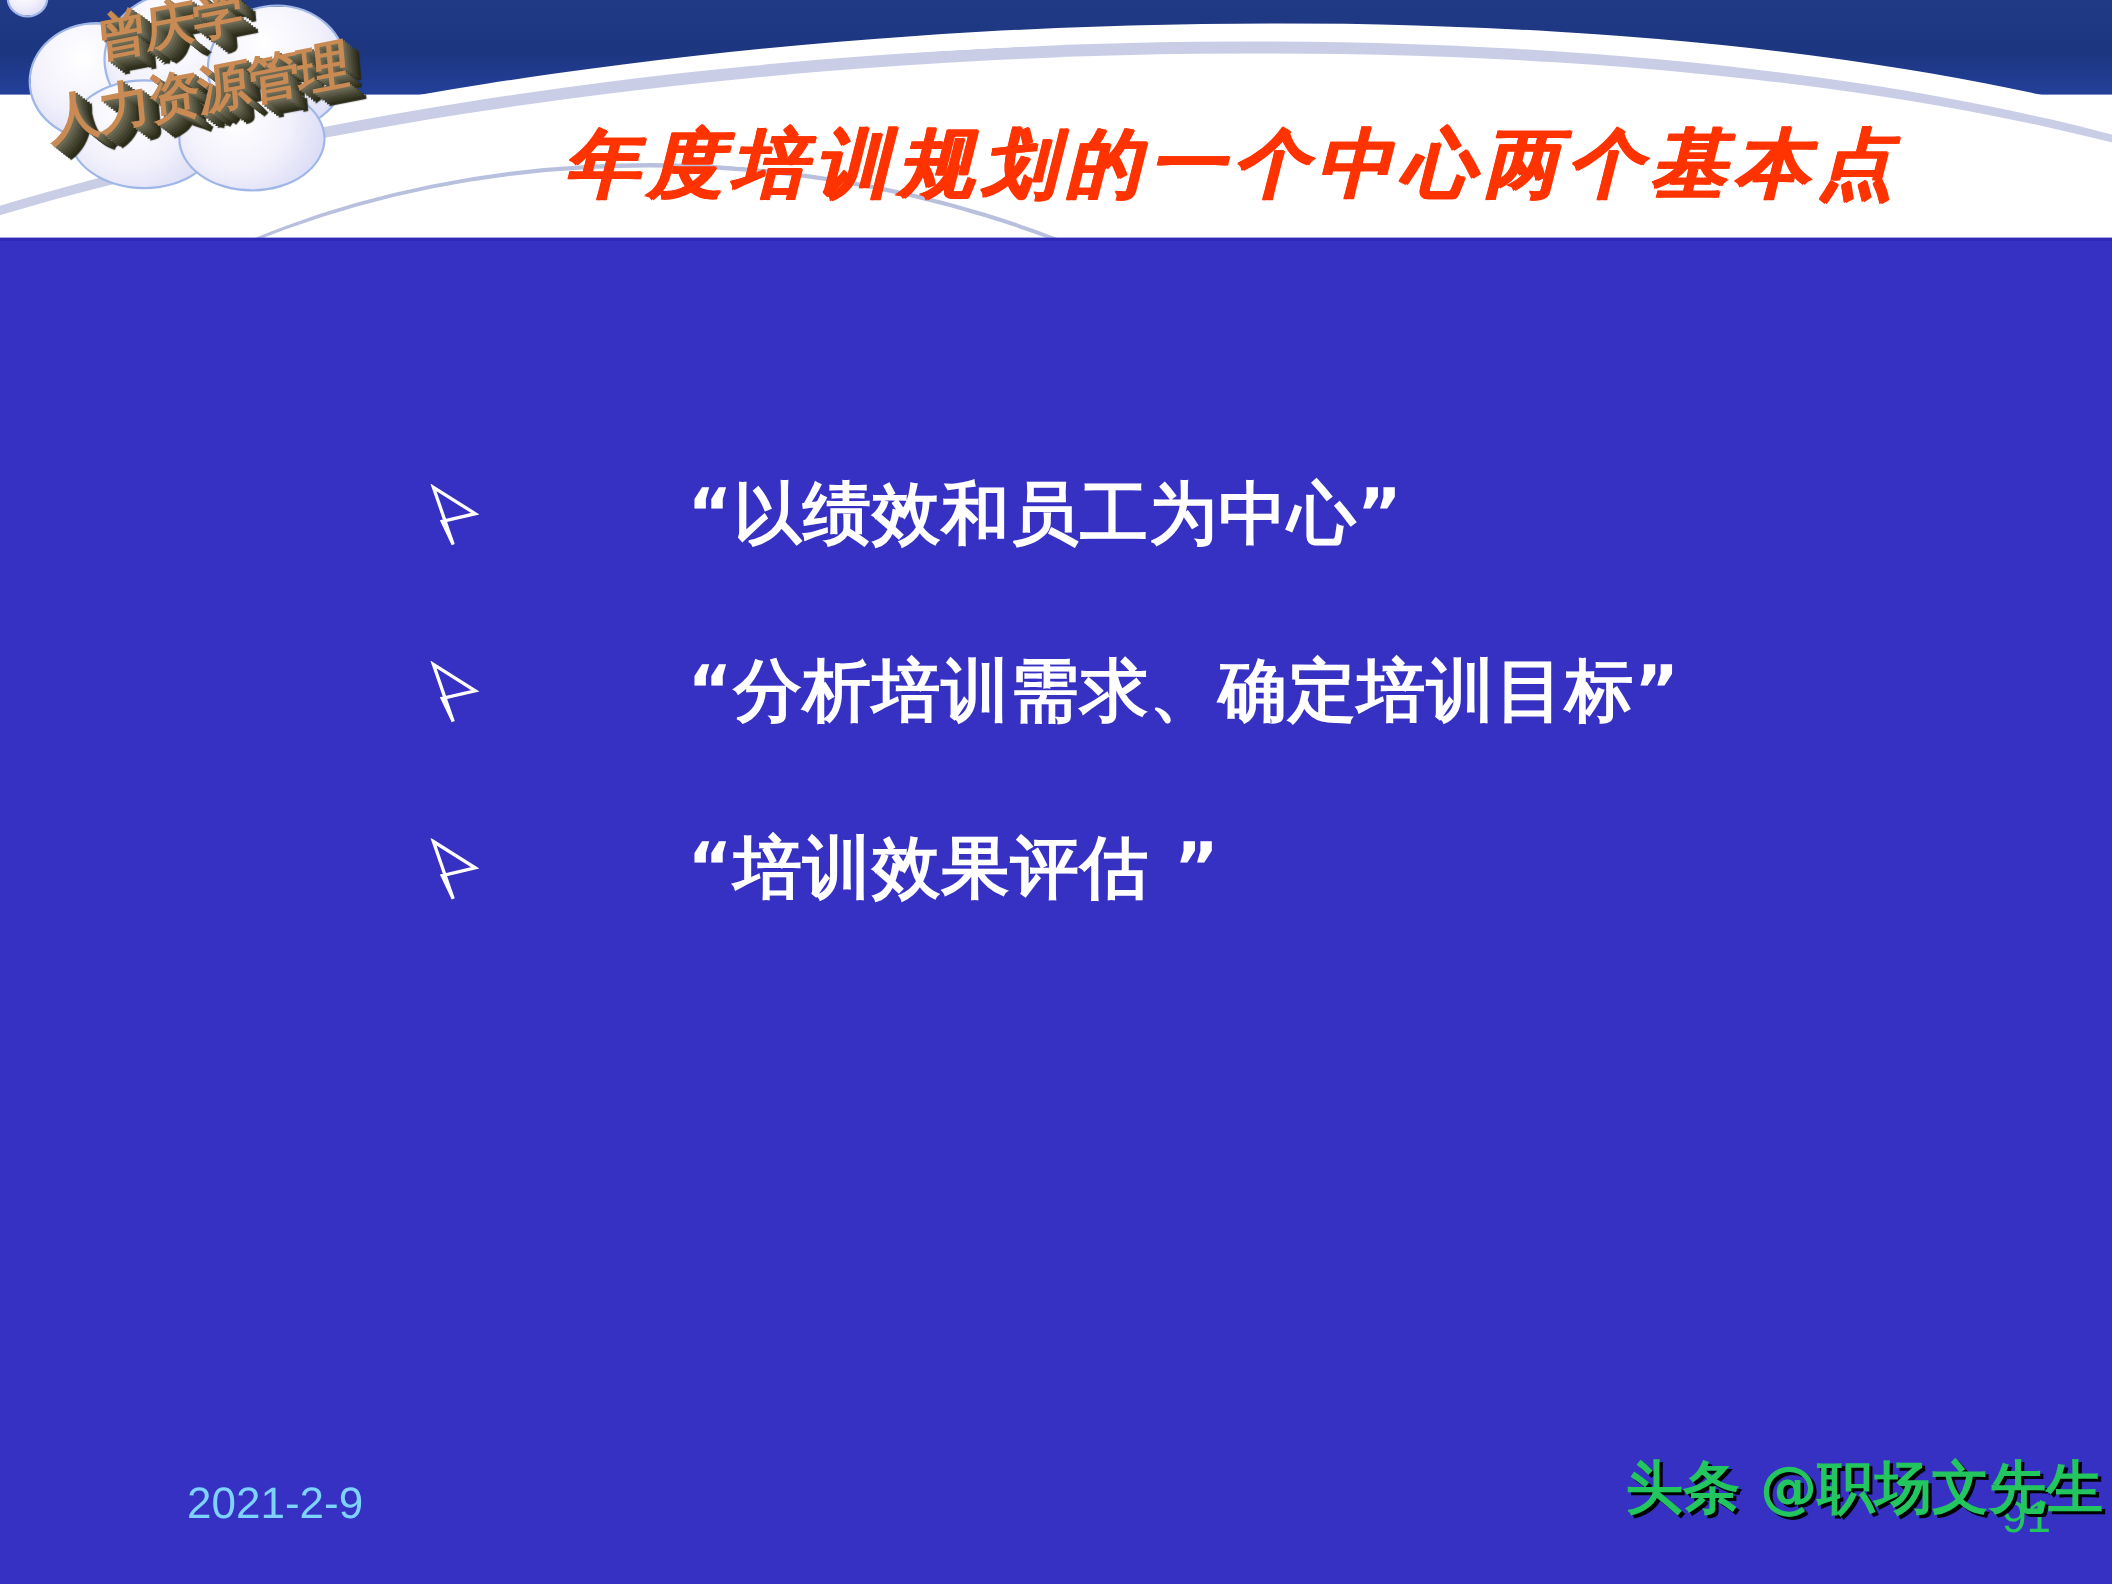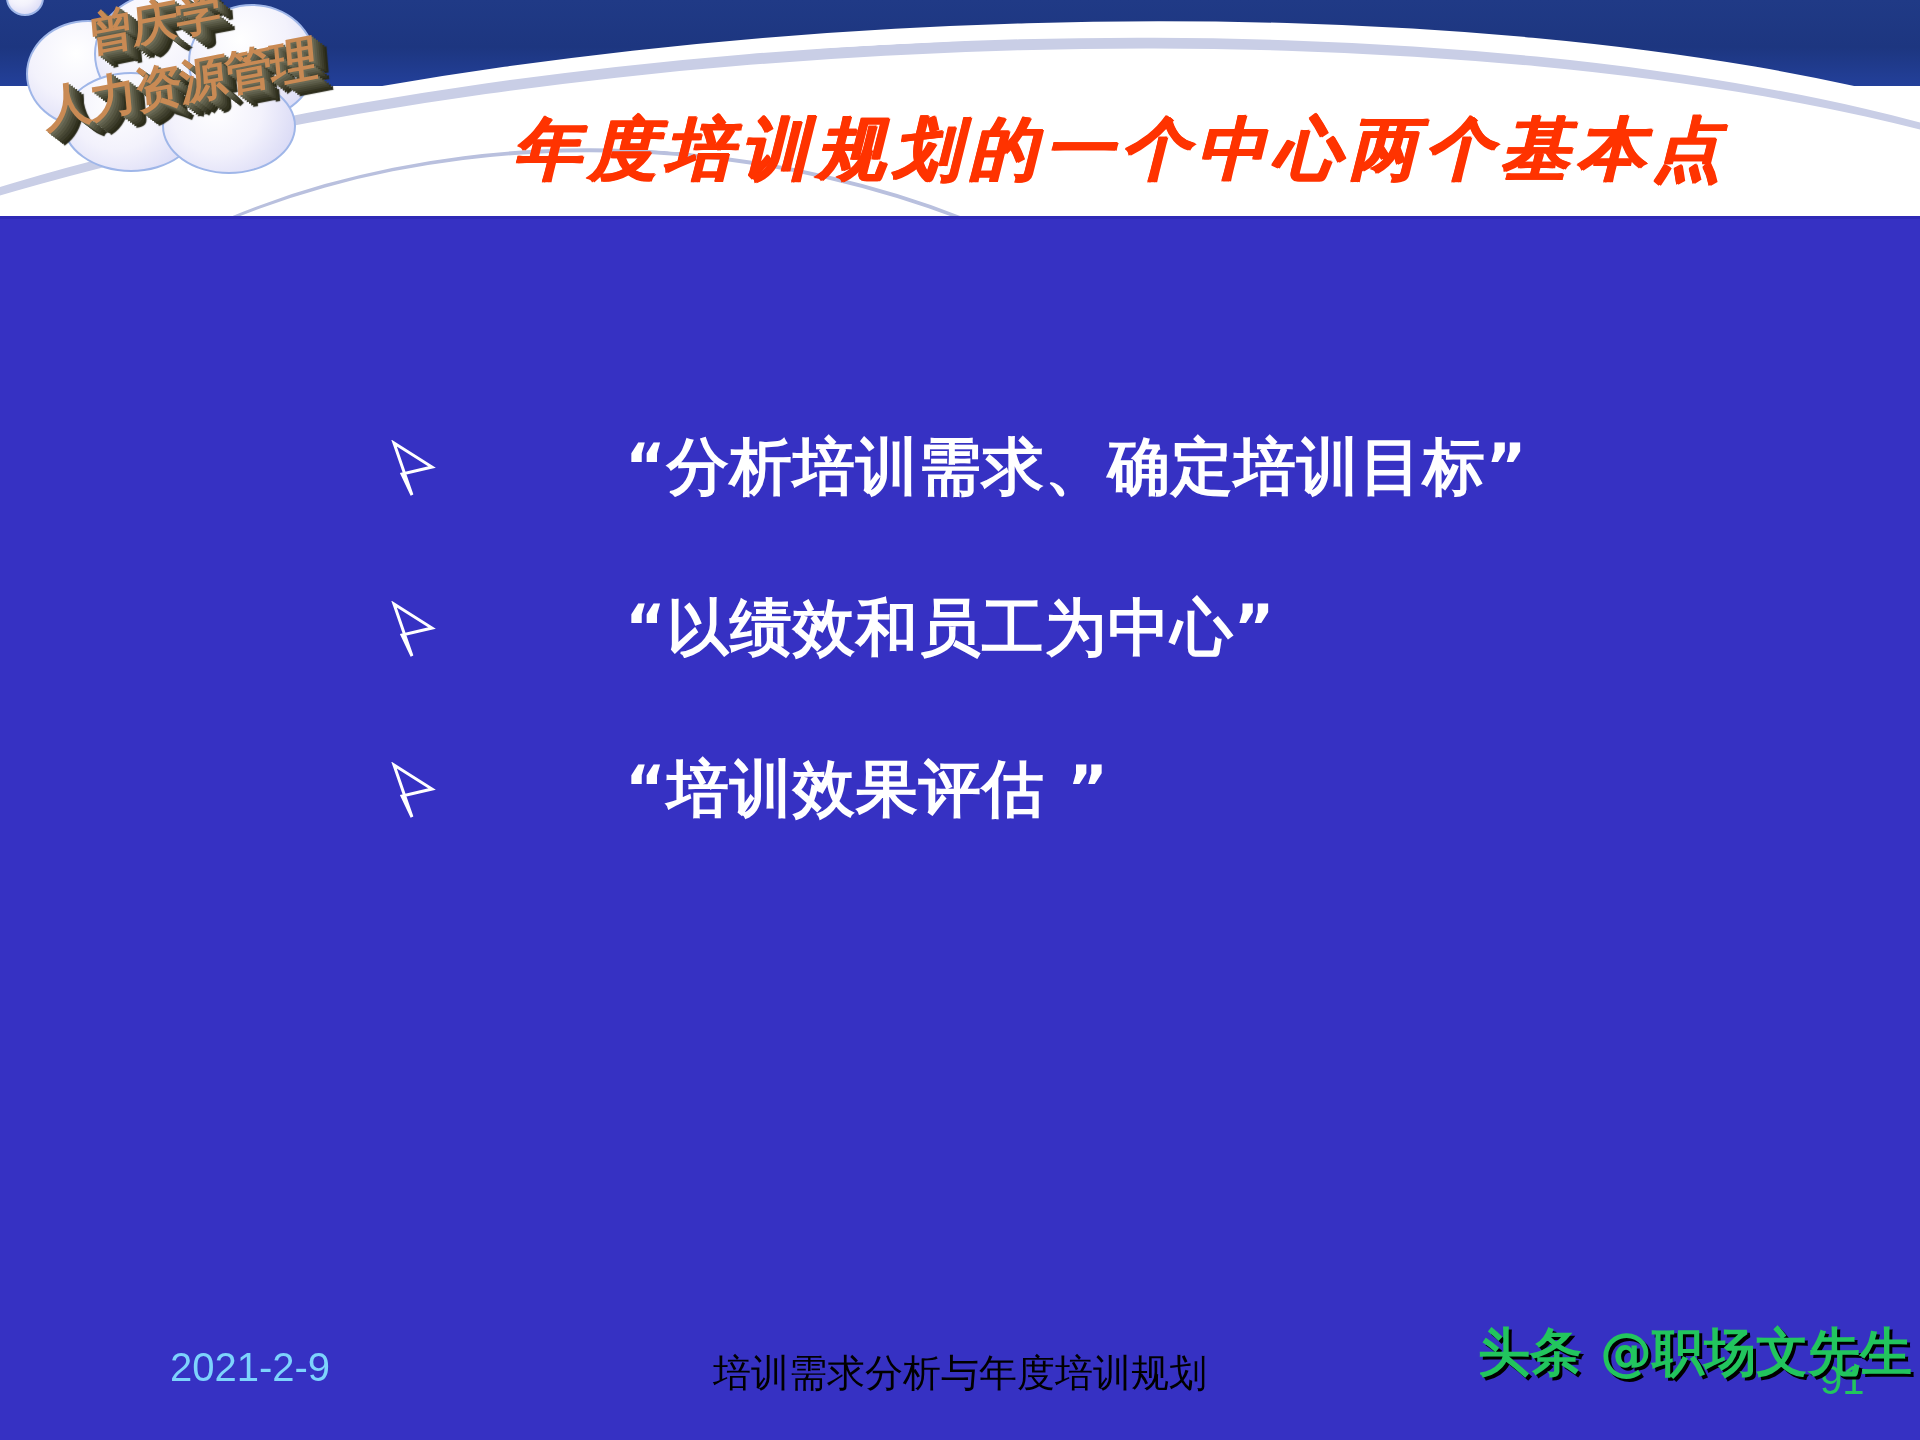--- a/index.html
+++ b/index.html
@@ -255,42 +255,41 @@
   <div class="body-area">
 
     <div class="bullets">
 
       <div class="bullet-row">
         <div class="bullet-marker">
           <svg class="bullet-arrow" viewBox="0 0 46 58" xmlns="http://www.w3.org/2000/svg">
             <path d="M4 3 L42 27 L12 34 L22 55 Z" fill="none" stroke="#ffffff" stroke-width="3"></path>
           </svg>
         </div>
-        <div class="bullet-text">“分析培训需求、确定培训目标”</div>
+        <div class="bullet-text">“以绩效和员工为中心”</div>
       </div>
 
       <div class="bullet-row">
         <div class="bullet-marker">
           <svg class="bullet-arrow" viewBox="0 0 46 58" xmlns="http://www.w3.org/2000/svg">
             <path d="M4 3 L42 27 L12 34 L22 55 Z" fill="none" stroke="#ffffff" stroke-width="3"></path>
           </svg>
         </div>
-        <div class="bullet-text">“以绩效和员工为中心”</div>
+        <div class="bullet-text">“分析培训需求、确定培训目标”</div>
       </div>
 
       <div class="bullet-row">
         <div class="bullet-marker">
           <svg class="bullet-arrow" viewBox="0 0 46 58" xmlns="http://www.w3.org/2000/svg">
             <path d="M4 3 L42 27 L12 34 L22 55 Z" fill="none" stroke="#ffffff" stroke-width="3"></path>
           </svg>
         </div>
         <div class="bullet-text">“培训效果评估 ”</div>
       </div>
 
     </div>
   </div>
 
   <div class="footer-date">2021-2-9</div>
-  <div class="footer-center">培训需求分析与年度培训规划</div>
   <div class="footer-pagenum">91</div>
   <div class="watermark">头条 @职场文先生</div>
 
 </div>
 
 </body></html>

